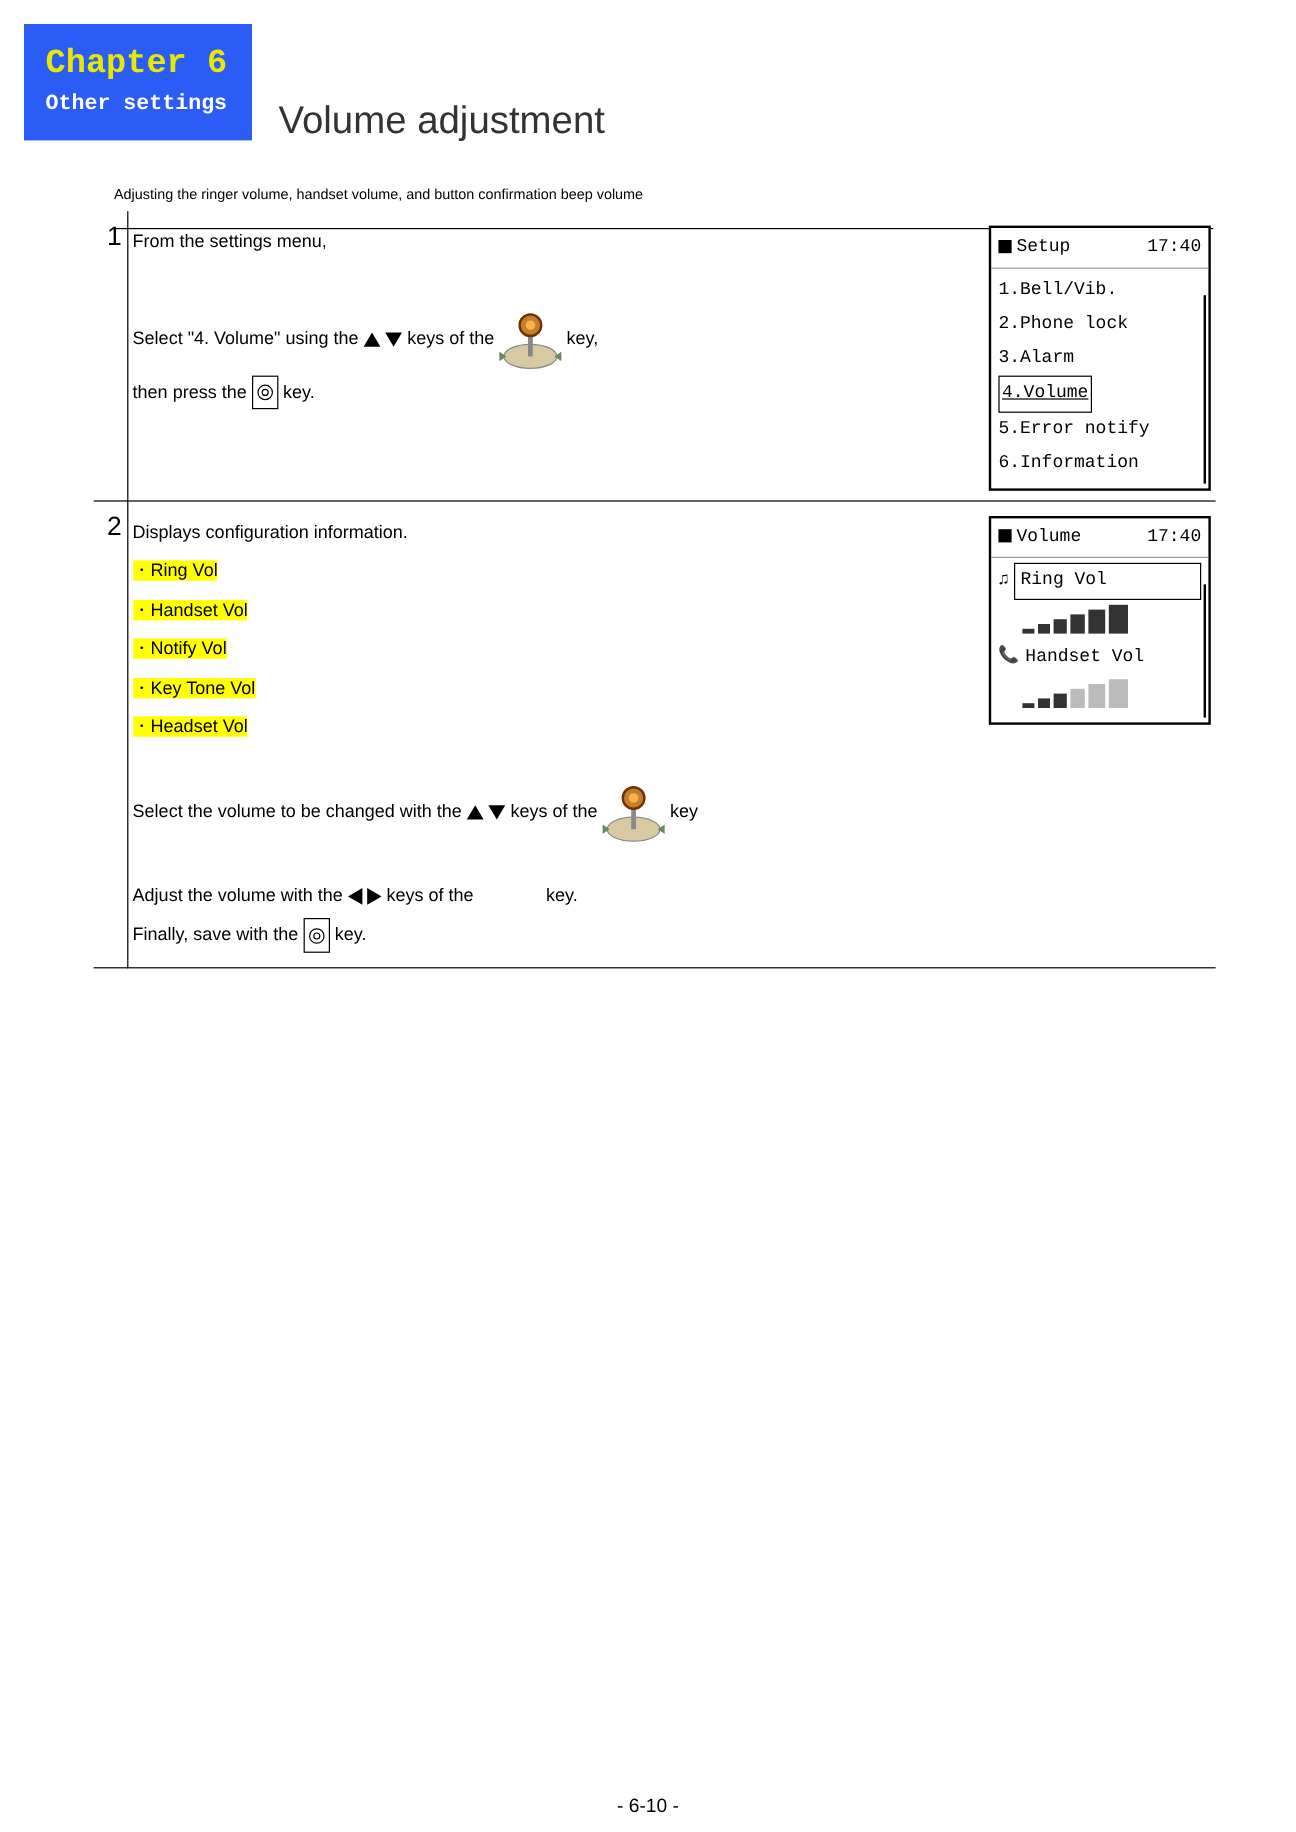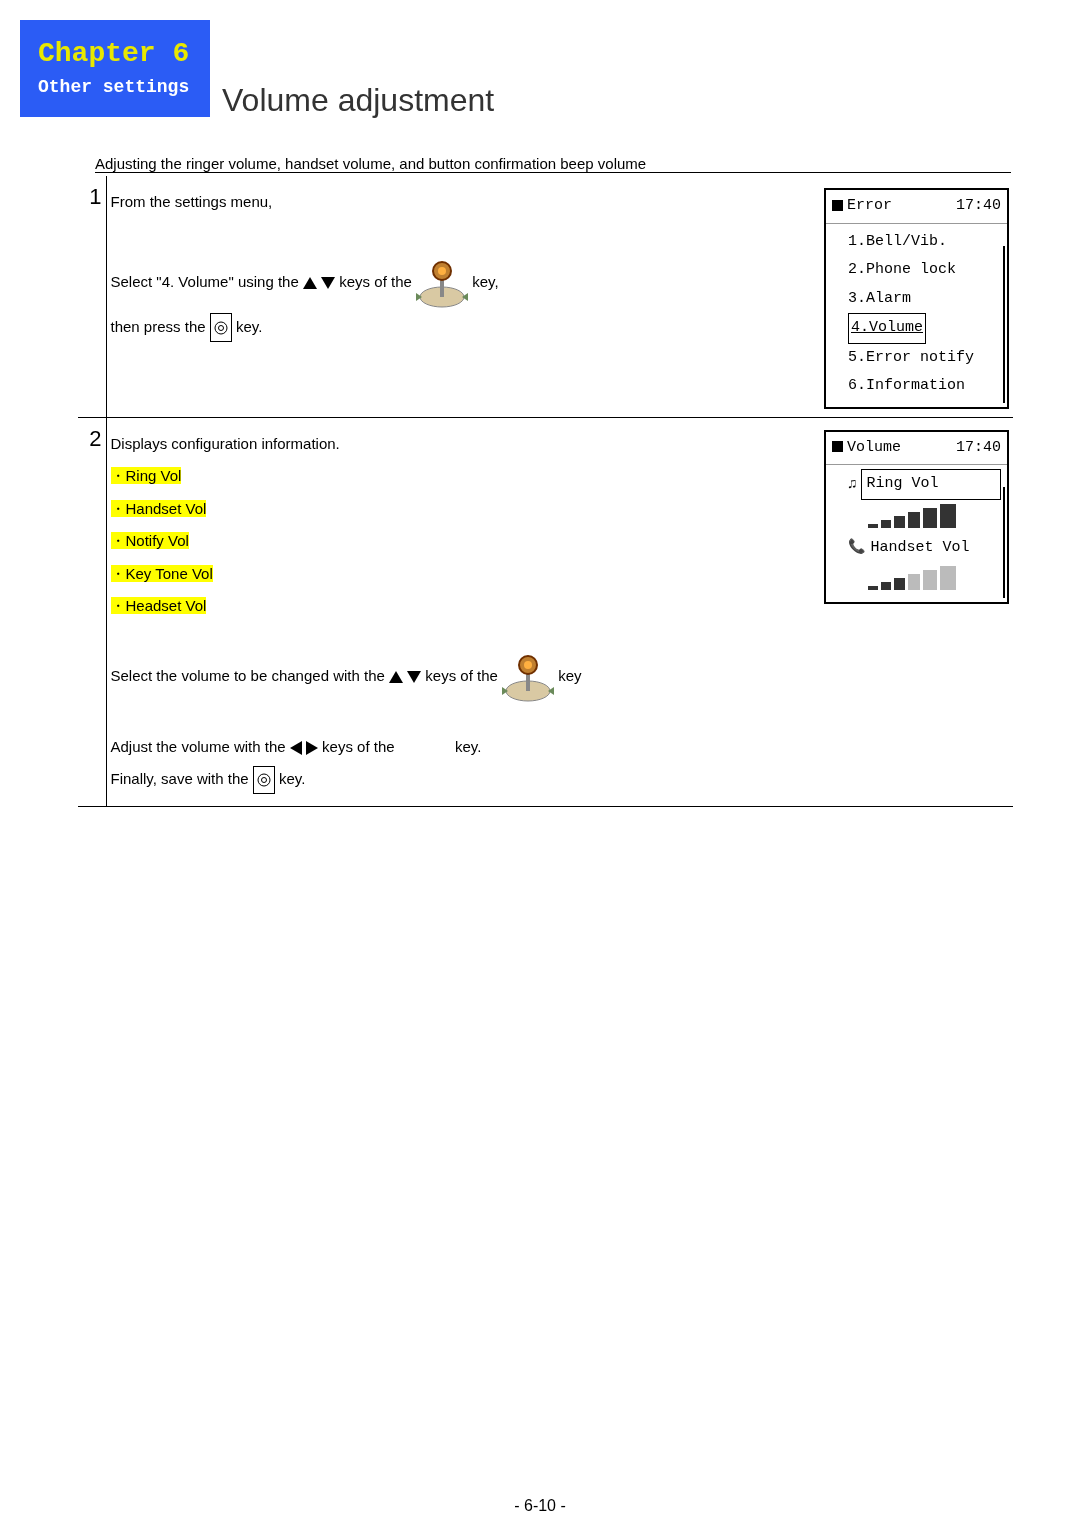--- a/index.html
+++ b/index.html
@@ -28,32 +28,32 @@
     }
     .chapter-sub {
       color: #ffffff;
       font-family: 'Courier New', monospace;
       font-size: 18px;
       font-weight: bold;
     }
     .page-title {
       position: absolute;
       top: 82px;
-      left: 222px;
+      left: 232px;
       font-size: 32px;
       color: #333;
     }
     .intro-line {
       position: absolute;
       top: 155px;
       left: 95px;
-      font-size: 15px;
+      font-size: 12px;
       border-bottom: 1px solid #000;
       width: 916px;
-      padding-bottom: 0;
+      padding-bottom: 21px;
     }
     .steps-table {
       position: absolute;
       top: 176px;
       left: 78px;
       width: 935px;
       border-collapse: collapse;
     }
     .steps-table td {
       border-bottom: 1px solid #000;
@@ -86,21 +86,21 @@
       margin-left: 10px;
     }
     .screen-title {
       display: flex;
       justify-content: space-between;
       padding: 2px 6px;
       border-bottom: 1px solid #999;
     }
     .screen-title .sq { display:inline-block; width:11px; height:11px; background:#000; margin-right:4px; vertical-align:middle;}
     .screen-body {
-      padding: 4px 6px 6px 22px;
+      padding: 4px 6px 6px 6px;
       position: relative;
     }
     .screen-body .sel { border: 1px solid #000; display:inline-block; padding:0 2px;text-decoration:underline;}
     .scrollbar {
       position:absolute; right:2px; top:22px; bottom:4px; width:2px; background:#000;
     }
     .tri-up { display:inline-block; width:0; height:0; border-left:7px solid transparent; border-right:7px solid transparent; border-bottom:12px solid #000; vertical-align:middle;}
     .tri-dn { display:inline-block; width:0; height:0; border-left:7px solid transparent; border-right:7px solid transparent; border-top:12px solid #000; vertical-align:middle;}
     .tri-lf { display:inline-block; width:0; height:0; border-top:7px solid transparent; border-bottom:7px solid transparent; border-right:12px solid #000; vertical-align:middle;}
     .tri-rt { display:inline-block; width:0; height:0; border-top:7px solid transparent; border-bottom:7px solid transparent; border-left:12px solid #000; vertical-align:middle;}
@@ -144,21 +144,21 @@
 <div class="intro-line">Adjusting the ringer volume, handset volume, and button confirmation beep volume</div>
 
 <table class="steps-table">
   <tbody>
       <tr>
     <td class="step-num">1</td>
     <td class="step-body">
       <div class="step1-inner">
         <div class="screen">
           <div class="screen-title">
-            <span><span class="sq"></span><span>Error</span></span>
+            <span><span class="sq"></span><span>Setup</span></span>
             <span>17:40</span>
           </div>
           <div class="screen-body">
             <div>1.Bell/Vib.</div>
             <div>2.Phone lock</div>
             <div>3.Alarm</div>
             <div><span class="sel">4.Volume</span></div>
             <div>5.Error notify</div>
             <div>6.Information</div>
             <div class="scrollbar"></div>

